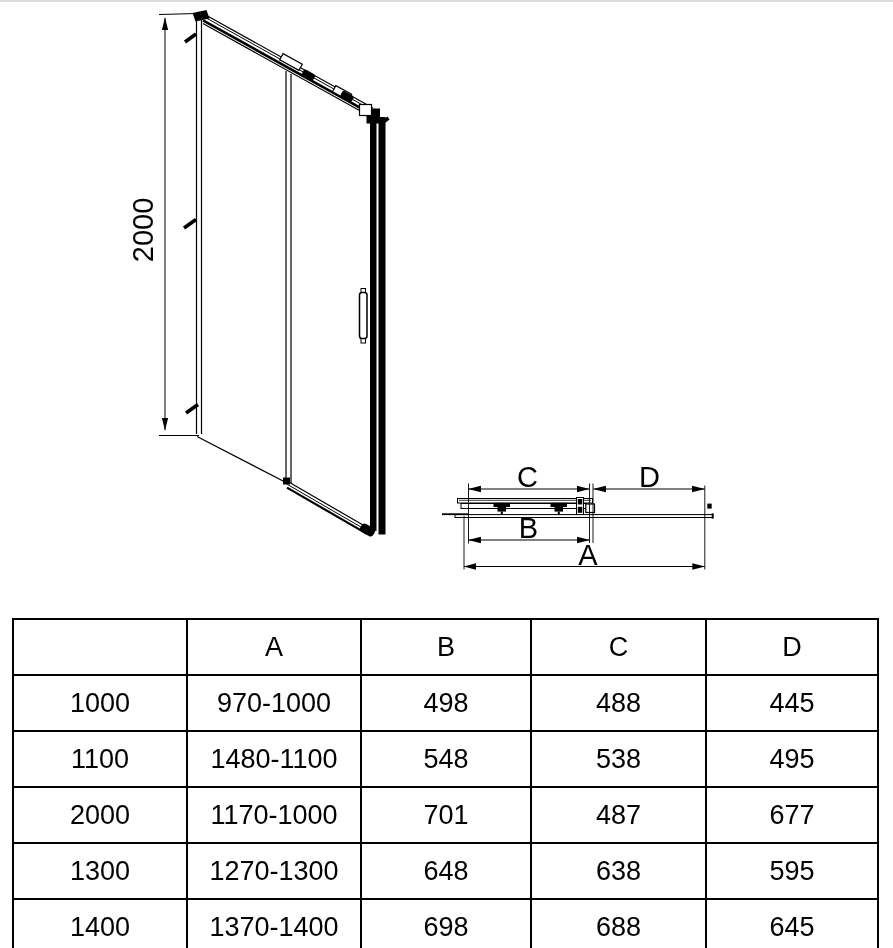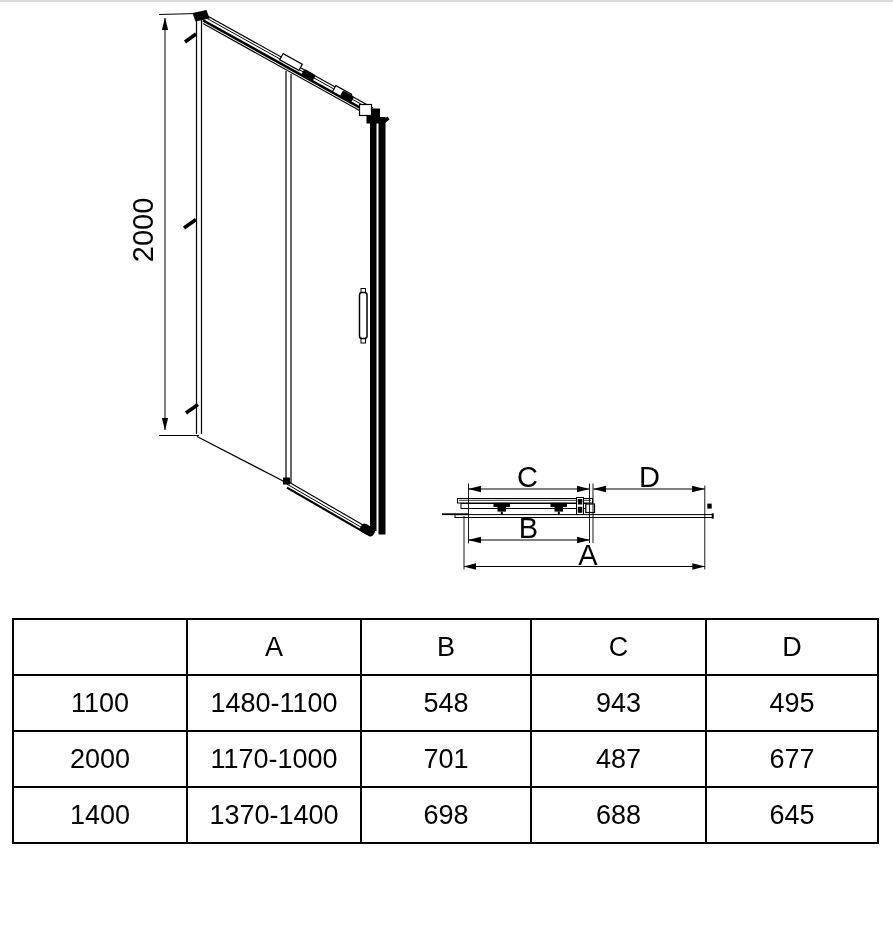--- a/index.html
+++ b/index.html
@@ -175,34 +175,48 @@
     </colgroup>
     <tbody>
       <tr>
         <td></td>
         <td>A</td>
         <td>B</td>
         <td>C</td>
         <td>D</td>
       </tr>
       <tr>
+        <td>1000</td>
+        <td>970-1000</td>
+        <td>498</td>
+        <td>488</td>
+        <td>445</td>
+      </tr>
+      <tr>
         <td>1100</td>
         <td>1480-1100</td>
         <td>548</td>
-        <td>943</td>
+        <td>538</td>
         <td>495</td>
       </tr>
       <tr>
         <td>2000</td>
         <td>1170-1000</td>
         <td>701</td>
         <td>487</td>
         <td>677</td>
       </tr>
       <tr>
+        <td>1300</td>
+        <td>1270-1300</td>
+        <td>648</td>
+        <td>638</td>
+        <td>595</td>
+      </tr>
+      <tr>
         <td>1400</td>
         <td>1370-1400</td>
         <td>698</td>
         <td>688</td>
         <td>645</td>
       </tr>
     </tbody>
   </table>
 </div>
 

